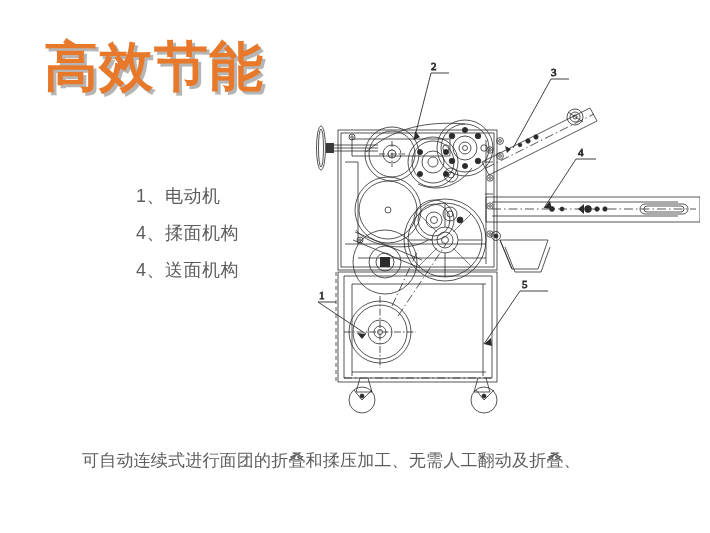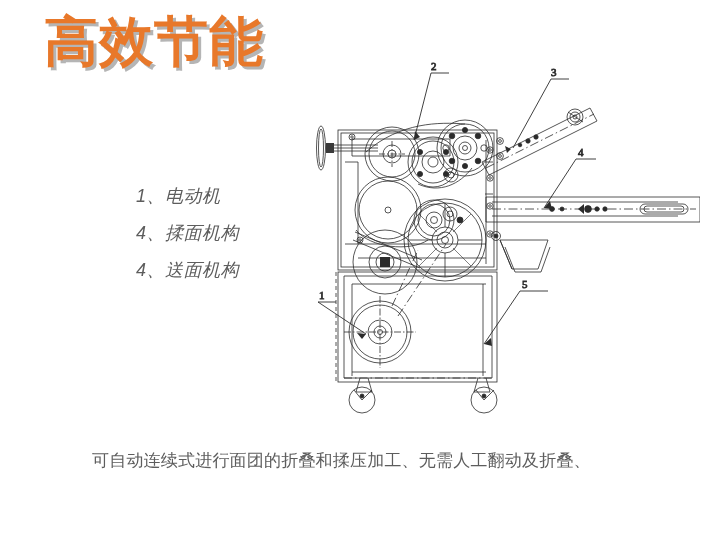--- a/index.html
+++ b/index.html
@@ -14,21 +14,21 @@
     overflow: hidden;
     font-family: "Liberation Sans", "DejaVu Sans", sans-serif;
     color: #5a5a5a;
     -webkit-font-smoothing: antialiased;
   }
 
   
   #slide-title {
     position: absolute;
     left: 44px;
-    top: 13px;
+    top: 38px;
     font-size: 54px;
     font-weight: bold;
     letter-spacing: 1px;
     line-height: 1.05;
     color: #e8782a;
     text-shadow: 3px 3px 0 #b5b5b5;
     white-space: nowrap;
   }
 
   
@@ -37,27 +37,26 @@
     left: 136px;
     top: 178px;
     width: 200px;
   }
   .part-item {
     font-size: 18px;
     line-height: 37px;
     color: #5d5d5d;
     white-space: nowrap;
     letter-spacing: 0.5px;
-    font-style: italic;
   }
 
   
   #description {
     position: absolute;
-    left: 58px;
+    left: 48px;
     top: 445px;
     width: 600px;
     font-size: 17px;
     line-height: 31px;
     color: #5d5d5d;
     letter-spacing: 0.2px;
   }
   #description .indent { padding-left: 34px; }
 
   

